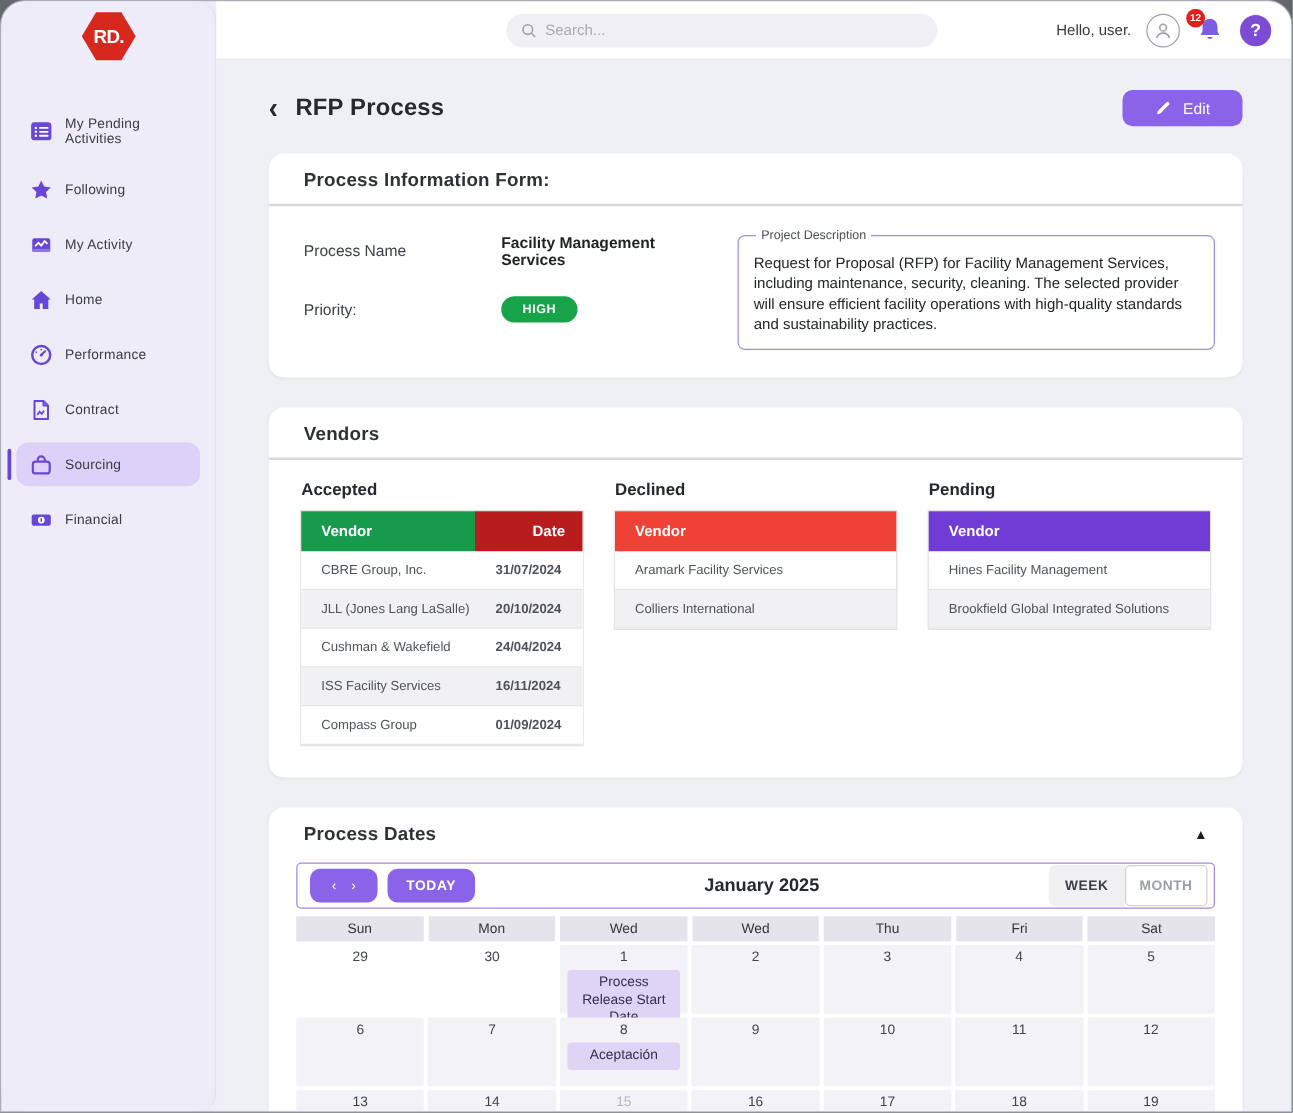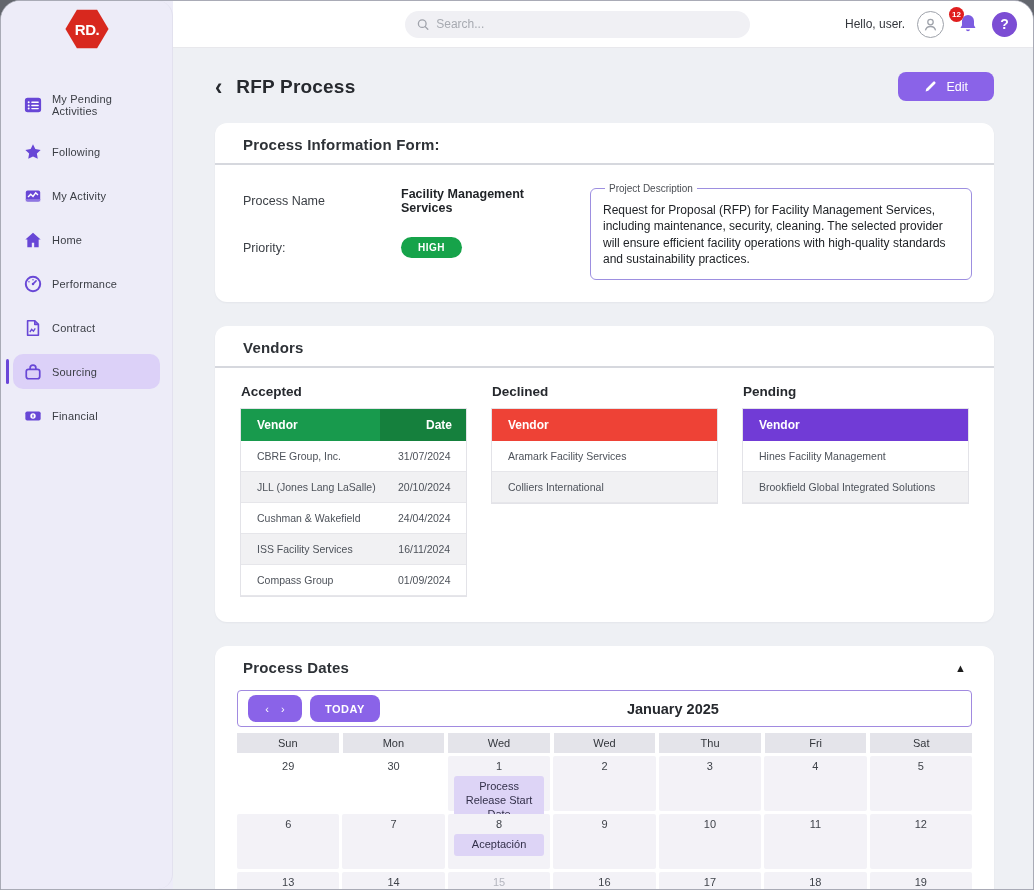--- a/index.html
+++ b/index.html
@@ -56,21 +56,21 @@
   .desc-text { font-size:12px; color:#212428; line-height:1.36; margin-top:2px; }
 
   
   .vendors-body { display:flex; gap:26px; padding:16px 26px 26px; align-items:flex-start; }
   .vendor-col { flex:1; }
   .vendor-col h3 { font-size:13.5px; font-weight:bold; color:#26292e; margin-bottom:10px; }
   .vtable { width:100%; border-collapse:collapse; box-shadow:0 0 0 1px #e3e3e8; font-size:10.5px; }
   .vtable th { color:#fff; font-size:12px; font-weight:bold; text-align:left; padding:9px 0 9px 16px; }
   .vtable th.col-date { text-align:right; padding-right:14px; }
   .vtable td { color:#4d525a; padding:9px 0 9px 16px; border-bottom:1px solid #e6e6ea; }
-  .vtable td.cell-date { text-align:center; padding-right:14px; }
+  .vtable td.cell-date { text-align:left; padding-right:14px;font-weight:bold; }
   .vtable tr:nth-child(even) td { background:#f1f1f3; }
 
   
   .cal-wrap { padding:8px 22px 0; }
   .cal-toolbar { border:1px solid #a18ae0; border-radius:4px; height:37px; display:flex; align-items:center; padding:0 5px 0 10px; }
   .nav-chevrons { background:#8a63e8; border:none; border-radius:8px; width:54px; height:27px; color:#fff; display:flex; align-items:center; justify-content:center; gap:12px; font-size:11px; cursor:pointer; }
   .today-btn { background:#8a63e8; border:none; border-radius:8px; height:27px; margin-left:8px; padding:0 15px; color:#fff; font-size:11px; font-weight:bold; letter-spacing:.5px; cursor:pointer; font-family:"Liberation Sans", sans-serif; }
   .cal-month-title { flex:1; text-align:center; font-size:14.5px; font-weight:bold; color:#26292e; }
   .seg { display:flex; }
   .seg button { height:33px; font-size:11px; font-weight:bold; letter-spacing:.4px; cursor:pointer; font-family:"Liberation Sans", sans-serif; }
@@ -246,21 +246,21 @@
         <div class="card-head">
           <span class="card-title">Vendors</span>
         </div>
         <div class="vendors-body" id="vendors-body">
             <div class="vendor-col">
               <h3>Accepted</h3>
               <table class="vtable">
                 <thead>
                   <tr>
                     <th style="background: rgb(24, 154, 77);">Vendor</th>
-                    <th class="col-date" style="background: #15803d;">Date</th>
+                    <th class="col-date" style="background: #b91c1c;">Date</th>
                   </tr>
                 </thead>
                 <tbody>
                   <tr>
                     <td>CBRE Group, Inc.</td>
                     <td class="cell-date">31/07/2024</td>
                   </tr>
                   <tr>
                     <td>JLL (Jones Lang LaSalle)</td>
                     <td class="cell-date">20/10/2024</td>
@@ -325,20 +325,24 @@
           <span class="collapse-icon">▲</span>
         </div>
         <div class="cal-wrap">
           <div class="cal-toolbar">
             <button class="nav-chevrons">
               <span>‹</span>
               <span>›</span>
             </button>
             <button class="today-btn">TODAY</button>
             <span class="cal-month-title">January 2025</span>
+            <div class="seg">
+              <button class="week-btn">WEEK</button>
+              <button class="month-btn">MONTH</button>
+            </div>
           </div>
           <div class="day-head" id="day-head">
               <div>Sun</div>
               <div>Mon</div>
               <div>Wed</div>
               <div>Wed</div>
               <div>Thu</div>
               <div>Fri</div>
               <div>Sat</div>
             </div>

